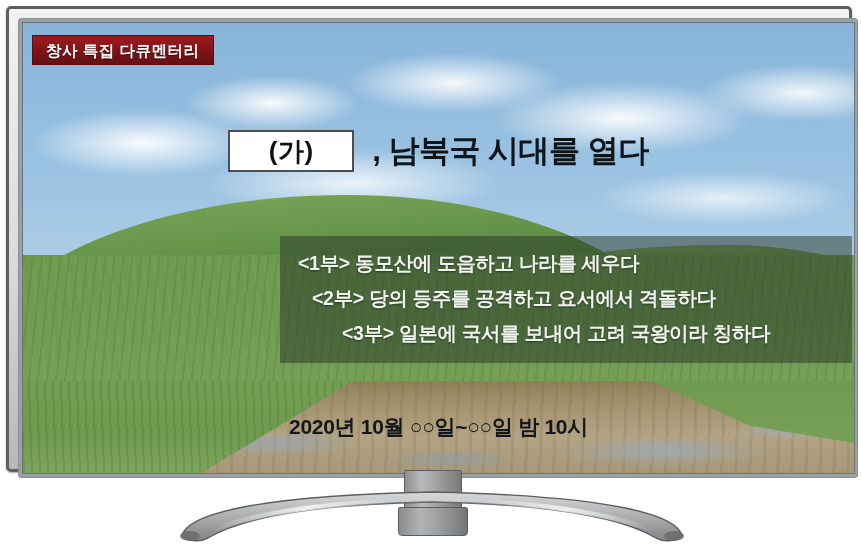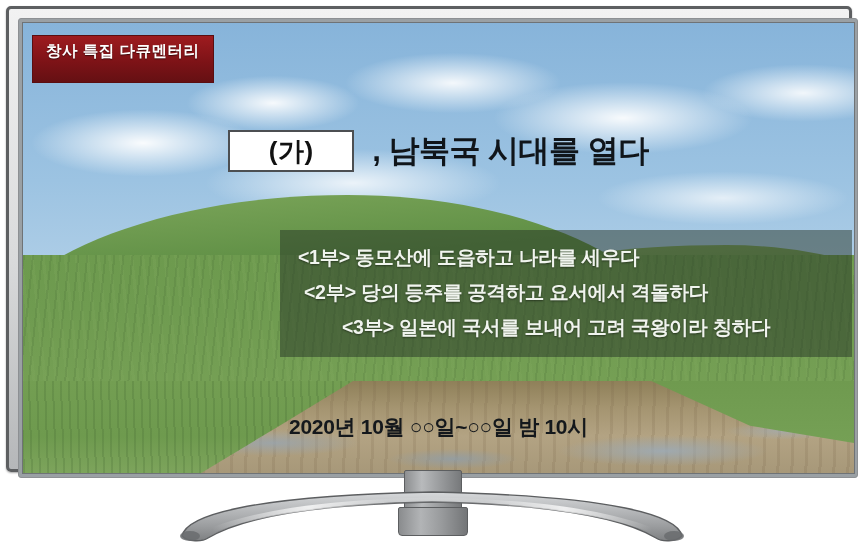--- a/index.html
+++ b/index.html
@@ -152,21 +152,21 @@
     height: 62px;
     background: linear-gradient(180deg, #6f9a4f 0%, #75a055 100%);
     clip-path: polygon(22% 0%, 100% 0%, 100% 100%, 60% 72%);
   }
 
   
   .banner {
     position: absolute;
     left: 9px;
     top: 12px;
-    padding: 5px 13px 20px 13px;
+    padding: 5px 13px 2px 13px;
     background: linear-gradient(180deg, #9e1b1f 0%, #7e1317 55%, #651013 100%);
     border: 1px solid #5a0e11;
     color: #ffffff;
     font-size: 15.5px;
     font-weight: bold;
     letter-spacing: 0.5px;
     white-space: nowrap;
     text-shadow: 0 1px 1px rgba(0,0,0,0.55);
   }
 
@@ -200,35 +200,35 @@
     color: #10151a;
     letter-spacing: -0.5px;
     margin-left: 18px;
     white-space: nowrap;
   }
 
   
   .episodes {
     position: absolute;
     left: 257px;
-    top: 207px;
+    top: 213px;
     width: 572px;
     padding: 10px 0 12px 0;
     background: rgba(38, 52, 38, 0.50);
   }
   .episode-line {
     color: #f0f4ee;
     font-size: 19.5px;
     font-weight: 600;
     letter-spacing: -0.3px;
     white-space: nowrap;
     padding: 4px 0 4px 18px;
     text-shadow: 0 1px 2px rgba(0,0,0,0.45);
   }
-  .episode-line.l2 { padding-left: 24px; }
+  .episode-line.l2 { padding-left: 32px; }
   .episode-line.l3 { padding-left: 18px; margin-left: 44px; }
 
   
   .airdate {
     position: absolute;
     left: 0;
     top: 390px;
     width: 100%;
     text-align: center;
     font-size: 21px;

